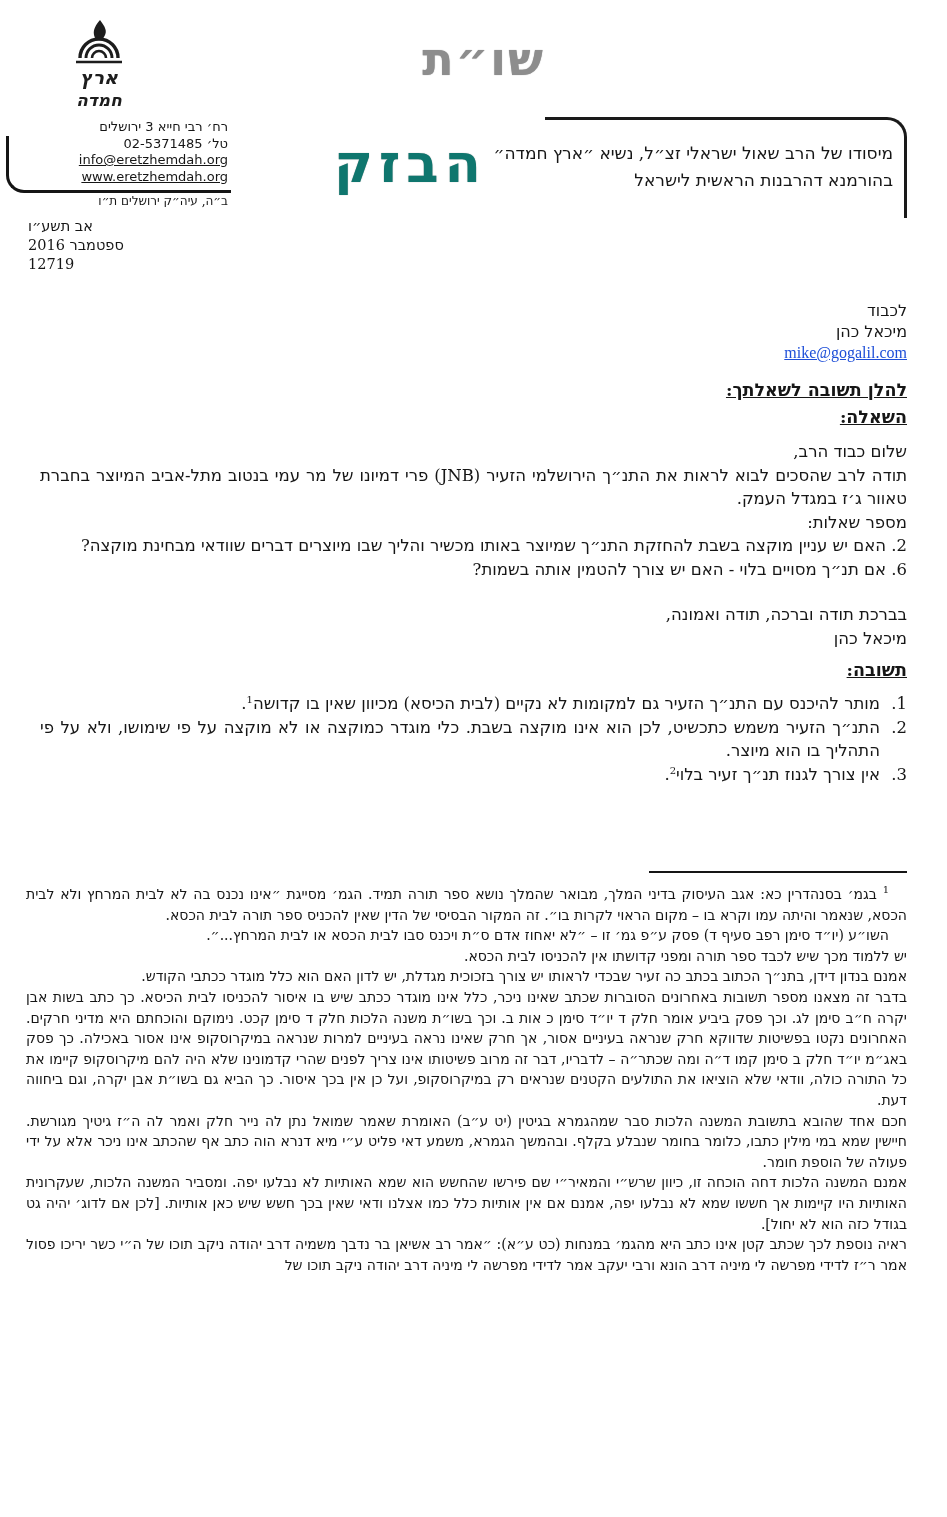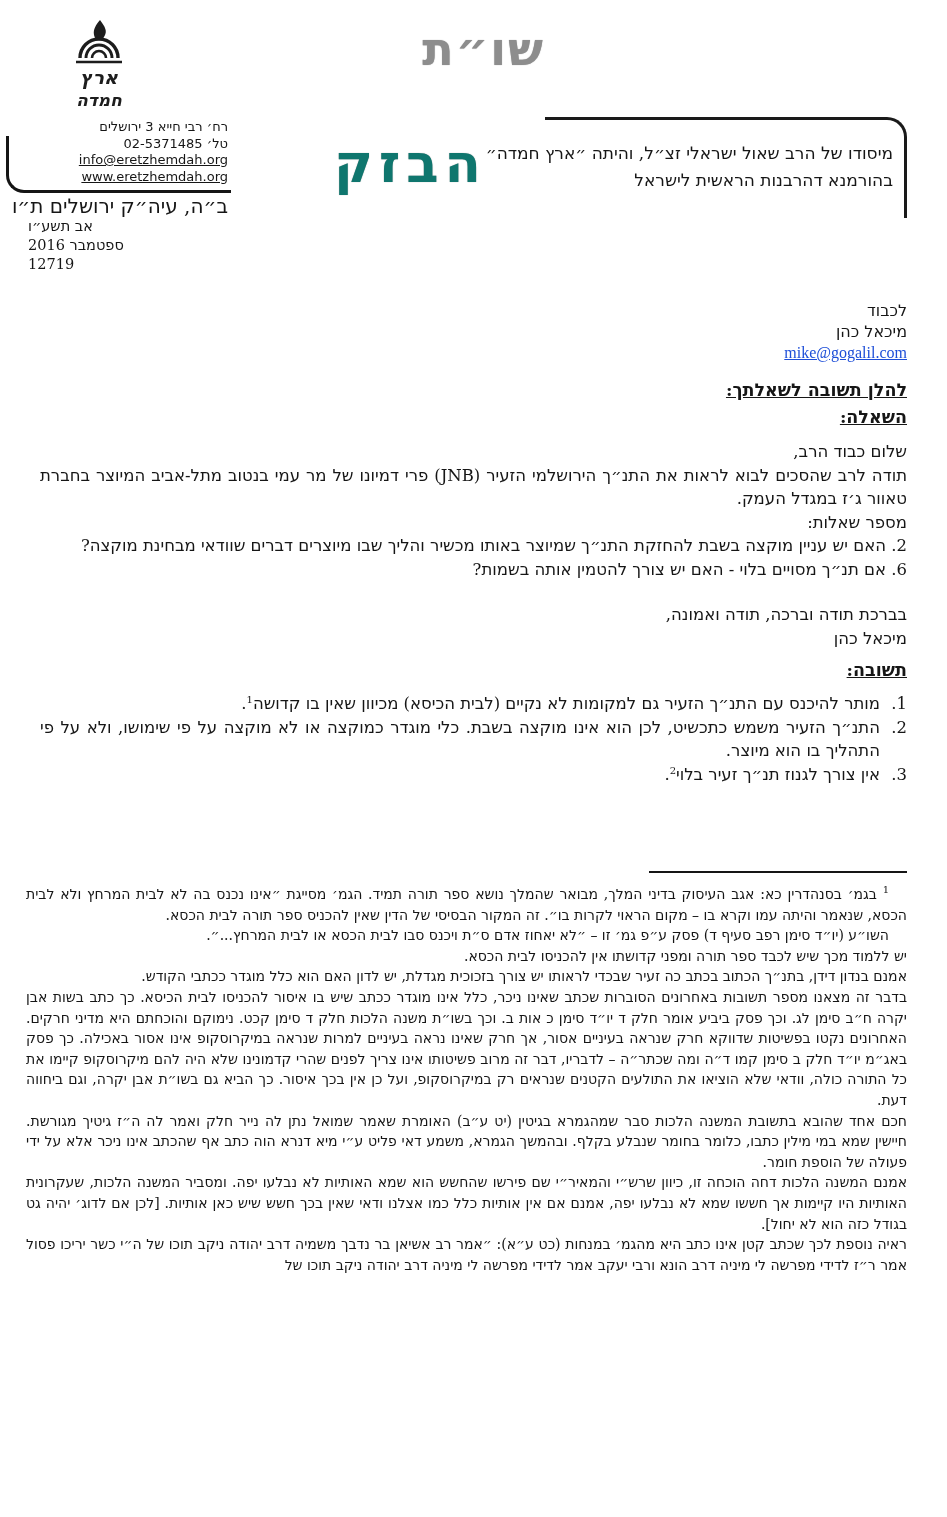--- a/index.html
+++ b/index.html
@@ -11,25 +11,25 @@
   
   .logo{position:absolute; top:18px; left:60px; width:78px; height:100px;}
   .contact{position:absolute; top:119px; right:719px; width:200px;
     direction:rtl; text-align:right; font-size:13px; line-height:16.5px;
     font-family:"DejaVu Sans",sans-serif;}
   .contact .lnk{color:#161616; text-decoration:underline; display:inline-block;}
   .bracket{position:absolute; left:6px; top:136px; width:222px; height:54px;
     border-left:3.5px solid #151515; border-bottom:3.5px solid #151515;
     border-bottom-left-radius:18px;}
   .blessing{position:absolute; top:194px; right:719px; direction:rtl;
-    font-size:20px; white-space:nowrap;}
+    font-size:12px; white-space:nowrap;}
   .date-block{position:absolute; top:217px; left:28px; direction:rtl;
     text-align:left; font-size:14.5px; line-height:19px;}
   
-  .t-shut{position:absolute; top:22px; right:402px; font-size:46px; font-weight:bold;
+  .t-shut{position:absolute; top:32px; right:402px; font-size:46px; font-weight:bold;
     color:#8d8d8d; letter-spacing:2px; text-shadow:0 0 1px #9a9a9a; direction:rtl;}
   .t-bemareh{position:absolute; top:58px; right:402px; font-size:62px; font-weight:bold;
     color:#8d8d8d; letter-spacing:5px; text-shadow:0 0 1px #9a9a9a; direction:rtl;}
   .t-habazak{position:absolute; top:132px; right:460px; font-size:53px; font-weight:bold;
     color:#0f766e; letter-spacing:6px; text-shadow:0 0 1px #9a9a9a; direction:rtl;}
   .title-rule{position:absolute; top:117px; right:40px; left:545px; height:98px;
     border-top:3px solid #1a1a1a; border-right:3px solid #1a1a1a;
     border-top-right-radius:20px;}
   .subtitle{position:absolute; top:140px; right:54px; width:470px;
     direction:rtl; text-align:right; font-size:17px; line-height:27px;}
@@ -87,21 +87,21 @@
   <div class="date-block">
     <div>אב תשע״ו</div>
     <div>ספטמבר 2016</div>
     <div>12719</div>
   </div>
 
   <div class="t-shut">שו״ת</div>
   <div class="t-habazak">הבזק</div>
   <div class="title-rule"></div>
   <div class="subtitle">
-    <div>מיסודו של הרב שאול ישראלי זצ״ל, והיתה ״ארץ חמדה״</div>
+    <div>מיסודו של הרב שאול ישראלי זצ״ל, נשיא ״ארץ חמדה״</div>
     <div>בהורמנא דהרבנות הראשית לישראל</div>
   </div>
 
   <div class="addressee">
     <div>לכבוד</div>
     <div>מיכאל כהן</div>
     <div><span class="lnk">mike@gogalil.com</span></div>
   </div>
 
   <div class="body-block">

